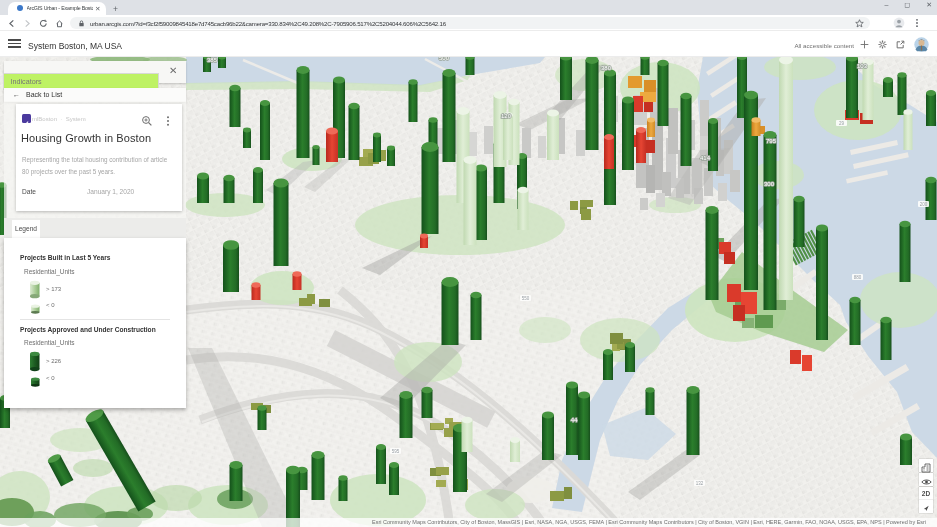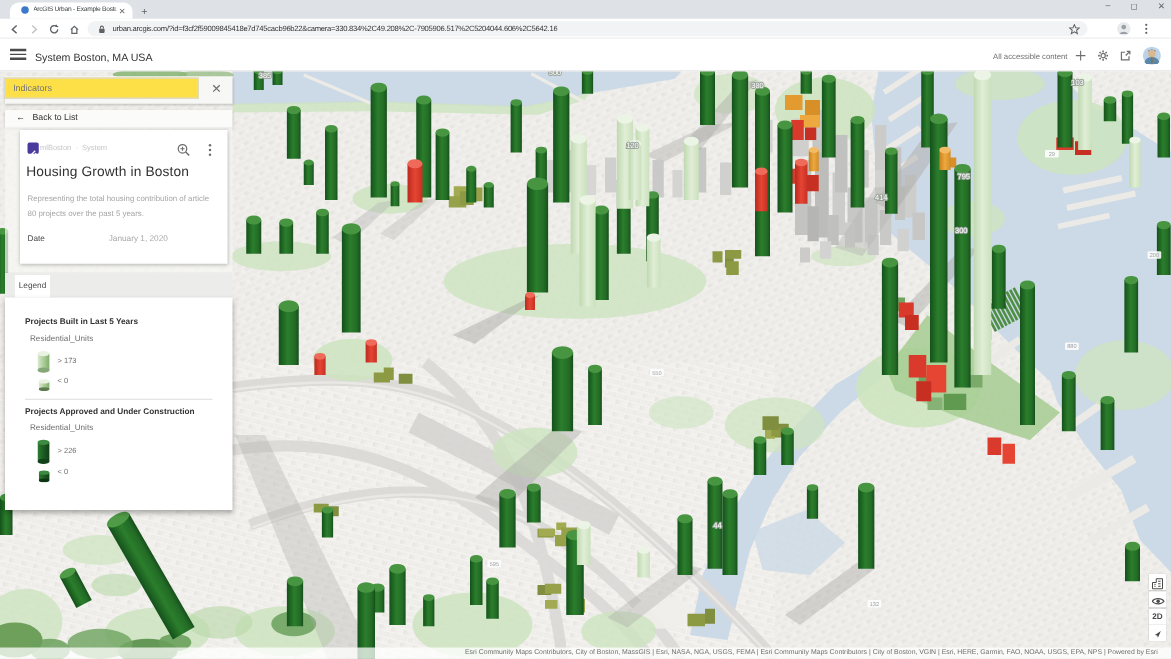--- a/index.html
+++ b/index.html
@@ -20,21 +20,21 @@
 #urltext { font-size:6.1px; color:#333538; white-space:nowrap; overflow:hidden; letter-spacing:-0.2px; }
 #toolright { right:15px; top:15px; height:16px; display:flex; align-items:center; gap:7px; }
 
 #appheader { left:0; top:31px; width:937px; height:26px; background:#fff; border-bottom:1px solid #ececec; }
 #burger { left:8px; top:39px; width:13px; height:9px; }
 #burger div { height:1.5px; background:#4a4a4a; margin-bottom:2.2px; }
 #apptitle { left:28px; top:40.5px; font-size:8.5px; color:#323232; }
 #acc { right:83px; top:41.5px; font-size:6.2px; color:#6e6e6e; }
 #hdricons { right:8px; top:36px; display:flex; align-items:center; gap:9px; height:16px; }
 #pbar { left:4px; top:61px; width:182px; height:22px; background:#f7f7f5; box-shadow:0 1px 2px rgba(0,0,0,0.2); }
-#pinput { left:2.5px; top:62px; width:156px; height:17px; background:#fde047; border:1px solid #d8d8d6; font-size:7.2px; color:#767676; line-height:15px; padding-left:7px; }
+#pinput { left:2.5px; top:73px; width:156px; height:17px; background:#bef264; border:1px solid #d8d8d6; font-size:7.2px; color:#767676; line-height:15px; padding-left:7px; }
 #pclose { left:169px; top:65px; font-size:10px; color:#6e6e6e; }
 #backbar { left:4px; top:88px; width:182px; height:14px; background:#fbfbfa; box-shadow:0 1px 2px rgba(0,0,0,0.18); font-size:7px; color:#323232; line-height:14px; }
 #midpanel { left:4px; top:101px; width:182px; height:117px; background:rgba(246,246,244,0.72); }
 #card { left:16px; top:104px; width:166px; height:107px; background:#fff; box-shadow:0 1px 3px rgba(0,0,0,0.25); }
 #cardlogo { left:6px; top:10px; width:8.5px; height:8.5px; background:#4b3a9e; border-radius:1.5px; }
 #cardsrc { left:16px; top:11.5px; font-size:6px; color:#c6c6c6; }
 #cardtitle { left:5px; top:28px; font-size:11px; color:#323232; letter-spacing:0.1px; }
 #carddesc { left:6px; top:50px; width:147px; font-size:6.3px; color:#a6a6a6; line-height:11.5px; }
 #carddate { left:6px; top:84px; font-size:6.6px; color:#4a4a4a; }
 #cardval { left:71px; top:84px; font-size:6.6px; color:#a6a6a6; }

